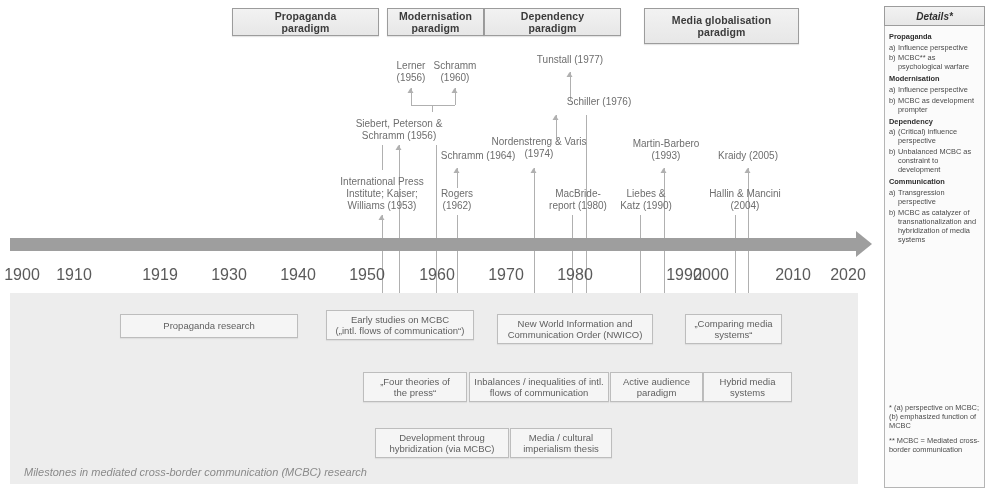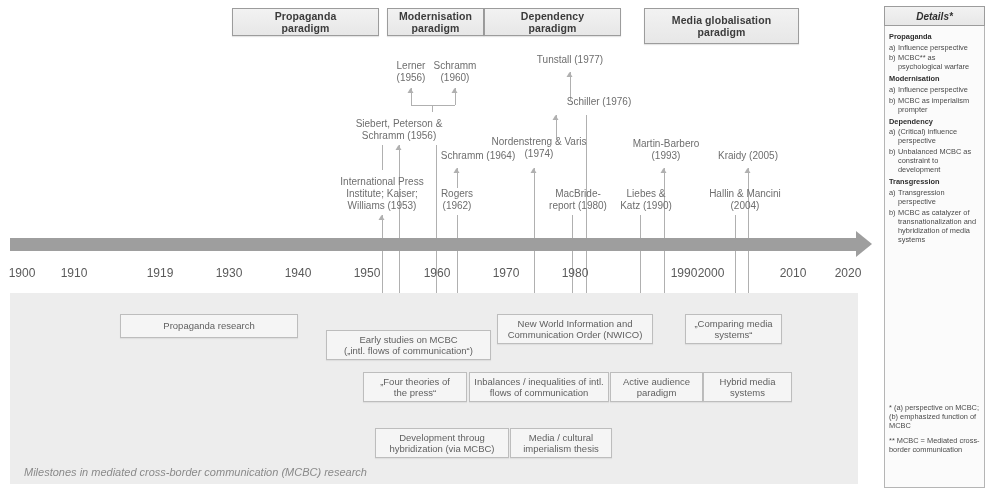--- a/index.html
+++ b/index.html
@@ -43,21 +43,21 @@
     position:absolute;
     left:856px;top:231px;
     width:0;height:0;
     border-top:13px solid transparent;
     border-bottom:13px solid transparent;
     border-left:16px solid #9e9e9e;
   }
   .year-label{
     position:absolute;
     top:266px;
-    font-size:12px;
+    font-size:16px;
     color:#5a5a5a;
     transform:translateX(-50%);
     white-space:nowrap;
   }
 
   
   .vline{
     position:absolute;
     width:1px;
     background:#b0b0b0;
@@ -306,21 +306,21 @@
       <div class="year-label" style="left: 575px;">1980</div>
       <div class="year-label" style="left: 644px; margin-left: 40px;">1990</div>
       <div class="year-label" style="left: 711px;">2000</div>
       <div class="year-label" style="left: 780px; margin-left: 13px;">2010</div>
       <div class="year-label" style="left: 848px;">2020</div>
     </div>
 
   <div id="band"></div>
   <div id="band-layer">
       <div class="concept-box" style="left: 120px; top: 314px; width: 178px; height: 24px;">Propaganda research</div>
-      <div class="concept-box" style="left: 326px; top: 330px; width: 165px; height: 30px;">Early studies on MCBC
+      <div class="concept-box" style="left: 326px; top: 310px; width: 148px; height: 30px;">Early studies on MCBC
 („intl. flows of communication“)</div>
       <div class="concept-box" style="left: 497px; top: 314px; width: 156px; height: 30px;">New World Information and
 Communication Order (NWICO)</div>
       <div class="concept-box" style="left: 685px; top: 314px; width: 97px; height: 30px;">„Comparing media
 systems“</div>
       <div class="concept-box" style="left: 363px; top: 372px; width: 104px; height: 30px;">„Four theories of
 the press“</div>
       <div class="concept-box" style="left: 469px; top: 372px; width: 140px; height: 30px;">Inbalances / inequalities of intl.
 flows of communication</div>
       <div class="concept-box" style="left: 610px; top: 372px; width: 93px; height: 30px;">Active audience
@@ -346,32 +346,32 @@
         <span class="d-key">b)</span>
         <span class="d-txt">MCBC** as psychological warfare</span>
       </div>
       <div class="d-head">Modernisation</div>
       <div class="d-item">
         <span class="d-key">a)</span>
         <span class="d-txt">Influence perspective</span>
       </div>
       <div class="d-item">
         <span class="d-key">b)</span>
-        <span class="d-txt">MCBC as imperialism prompter</span>
+        <span class="d-txt">MCBC as development prompter</span>
       </div>
       <div class="d-head">Dependency</div>
       <div class="d-item">
         <span class="d-key">a)</span>
         <span class="d-txt">(Critical) influence perspective</span>
       </div>
       <div class="d-item">
         <span class="d-key">b)</span>
         <span class="d-txt">Unbalanced MCBC as constraint to development</span>
       </div>
-      <div class="d-head">Transgression</div>
+      <div class="d-head">Communication</div>
       <div class="d-item">
         <span class="d-key">a)</span>
         <span class="d-txt">Transgression perspective</span>
       </div>
       <div class="d-item">
         <span class="d-key">b)</span>
         <span class="d-txt">MCBC as catalyzer of transnationalization and hybridization of media systems</span>
       </div>
     </div>
   <div id="details-foot">

